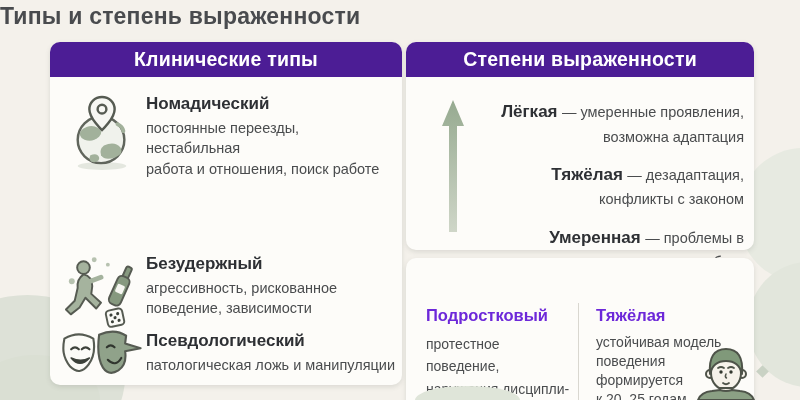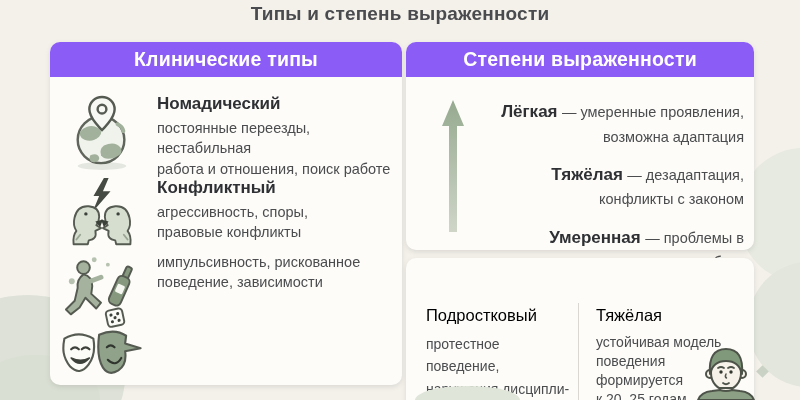--- a/index.html
+++ b/index.html
@@ -11,53 +11,53 @@
   .cloud { position:absolute; border-radius:50%; z-index:0; }
   .cloud.c1 { left:-70px; top:295px; width:195px; height:165px; background:#dde1d7; }
   .cloud.c2 { left:-30px; top:355px; width:130px; height:90px; background:#dadfd3; }
   .cloud.c3 { left:738px; top:148px; width:130px; height:135px; background:#e7eae1; }
   .cloud.c4 { left:748px; top:262px; width:120px; height:125px; background:#e2e6dc; }
   .cloud.c5 { left:598px; top:362px; width:130px; height:70px; background:#e7eae1; }
   .diamond { position:absolute; left:758px; top:367px; width:9px; height:9px; background:#c9d2c4; transform:rotate(45deg); z-index:0; }
   .teen-blob { position:absolute; left:415px; top:386px; width:105px; height:28px; background:#dfe5d9; border-radius:50%; z-index:3; }
 
   
-  .page-title { position:absolute; top:3px; left:0; width:100%; text-align:center;
-    font-size:19px; font-weight:600; color:#494b4e; letter-spacing:.2px; z-index:2; }
+  .page-title { position:absolute; top:3px; left:0; width:100%; 
+    font-size:23px; font-weight:600; color:#494b4e; letter-spacing:.2px; z-index:2; }
 
   
   .card { position:absolute; background:#fdfcf9; border-radius:10px; z-index:1;
     box-shadow:0 2px 5px rgba(90,95,85,.16); }
-  .card-header { height:35px; background:#8b5cf6; border-radius:10px 10px 0 0;
+  .card-header { height:35px; background:#4c1d95; border-radius:10px 10px 0 0;
     display:flex; align-items:center; justify-content:center;
     color:#ffffff; font-weight:bold; font-size:19.5px; letter-spacing:.2px; }
 
   #clinical-card { left:50px; top:42px; width:352px; height:343px; }
   #severity-card { left:406px; top:42px; width:348px; height:208px;text-align:right; }
   #age-card      { left:406px; top:258px; width:348px; height:160px; }
 
   
-  .type-row { position:absolute; left:8px; right:6px; display:flex; align-items:flex-start;gap:11px; }
+  .type-row { position:absolute; left:8px; right:6px; display:flex; align-items:flex-start; }
   .type-row.r1 { top:50px; } .type-row.r2 { top:134px; } .type-row.r3 { top:210px; } .type-row.r4 { top:287px; }
   .type-icon { flex:0 0 88px; display:flex; justify-content:center; }
   .type-title { font-size:17px; font-weight:bold; color:#2e3034; margin:2px 0 4px; }
   .type-desc { font-size:14.5px; color:#4a4c4e; line-height:1.4; white-space:pre-line; }
 
   
   .sev-arrow { position:absolute; left:36px; top:58px; }
   .sev-items { position:absolute; left:66px; top:58px; right:10px; }
   .sev-item { margin-bottom:15px; line-height:1.45; }
   .sev-term { font-size:17px; font-weight:bold; color:#2e3034; }
   .sev-desc { font-size:14.5px; color:#4a4c4e; white-space:pre-line; }
 
   
   .age-col { position:absolute; top:48px; }
   .age-col.left  { left:20px;  width:148px; }
   .age-col.right { left:190px; width:152px; }
-  .age-title { font-size:16.5px; font-weight:normal; color:#000000; margin-bottom:8px; }
+  .age-title { font-size:16.5px; font-weight:bold; color:#6d28d9; margin-bottom:8px; }
   .age-desc { font-size:14px; color:#4a4c4e; line-height:1.6; white-space:pre-line; }
   .age-col.right .age-desc { line-height:1.36; }
   .age-divider { position:absolute; left:172px; top:45px; height:112px; width:1px; background:#d9d7d0; }
 
   .man { position:absolute; left:690px; top:342px; width:72px; height:58px; z-index:5; }
 </style>
 </head>
 <body>
 
 <div id="stage">
@@ -87,39 +87,20 @@
           <circle cx="36" cy="16.5" r="4.5" fill="#f7f7f3" stroke="#565b52" stroke-width="2.5"></circle>
         </svg>
       </span>
       <span class="type-text">
         <div class="type-title">Номадический</div>
         <div class="type-desc">постоянные переезды, нестабильная
 работа и отношения, поиск работе</div>
       </span>
     </div>
 
-    <div class="type-row r2">
-      <span class="type-icon">
-        <svg width="72" height="72" viewBox="0 0 74 76">
-          <path d="M39 2 28 21h6l-7 17 19-22h-8l6-14z" fill="#454a42"></path>
-          <path d="M7 72q-1-9 3-14-4-6-2-14 3-13 15-12 11 1 11 11 0 5-3 9l5 3-6 3q2 9-7 10l-1 4z" fill="#d6ded0" stroke="#565b52" stroke-width="2" stroke-linejoin="round"></path>
-          <circle cx="20" cy="40" r="1.8" fill="#3c413a"></circle>
-          <path d="M30 48l8-2-3 8z" fill="#3c413a"></path>
-          <path d="M67 72q1-9-3-14 4-6 2-14-3-13-15-12-11 1-11 11 0 5 3 9l-5 3 6 3q-2 9 7 10l1 4z" fill="#d6ded0" stroke="#565b52" stroke-width="2" stroke-linejoin="round"></path>
-          <circle cx="54" cy="40" r="1.8" fill="#3c413a"></circle>
-          <path d="M44 48l-8-2 3 8z" fill="#3c413a"></path>
-          <path d="M14 62l-4 5M60 62l4 5" stroke="#9aa693" stroke-width="2" stroke-linecap="round"></path>
-        </svg>
-      </span>
-      <span class="type-text">
-        <div class="type-title">Конфликтный</div>
-        <div class="type-desc">агрессивность, споры,
-правовые конфликты</div>
-      </span>
-    </div>
 
     <div class="type-row r3">
       <span class="type-icon">
         <svg width="78" height="76" viewBox="0 0 78 78">
           <circle cx="8" cy="30" r="3" fill="#b7c2b0"></circle>
           <circle cx="31" cy="8" r="2.5" fill="#b7c2b0"></circle>
           <circle cx="45" cy="13" r="2" fill="#b7c2b0"></circle>
           <circle cx="20" cy="16" r="6.5" fill="#a5b39e" stroke="#565b52" stroke-width="2"></circle>
           <path d="M20 23q9 2 9 12l-1 8 10 9-5 6-11-11-6 10-9 7-5-5 9-9 3-13q-1-9 6-14z" fill="#a5b39e" stroke="#565b52" stroke-width="2" stroke-linejoin="round"></path>
           <path d="M27 30l11-4" stroke="#a5b39e" stroke-width="5" stroke-linecap="round"></path>
@@ -132,35 +113,40 @@
             <rect x="44" y="59" width="17" height="17" rx="3.5" fill="#fafaf6" stroke="#565b52" stroke-width="2"></rect>
             <circle cx="49" cy="64" r="1.6" fill="#3c413a"></circle>
               <circle cx="56" cy="64" r="1.6" fill="#3c413a"></circle>
             <circle cx="52.5" cy="67.5" r="1.6" fill="#3c413a"></circle>
             <circle cx="49" cy="71" r="1.6" fill="#3c413a"></circle>
               <circle cx="56" cy="71" r="1.6" fill="#3c413a"></circle>
           </g>
         </svg>
       </span>
       <span class="type-text">
-        <div class="type-desc">импульсивность, рискованное
+        <div class="type-title">Безудержный</div>
+        <div class="type-desc">агрессивность, рискованное
 поведение, зависимости</div>
       </span>
     </div>
 
     <div class="type-row r4">
       <span class="type-icon">
         <svg width="86" height="54" viewBox="0 0 86 56">
           <path d="M4 10q15-9 30 0 3 16-5 27-9 12-19 2C2 29 2 20 4 10z" fill="#fbfbf7" stroke="#565b52" stroke-width="2.2"></path>
           <path d="M11 21q4-4 8 0M22 21q4-4 8 0" fill="none" stroke="#3c413a" stroke-width="2.2" stroke-linecap="round"></path>
           <path d="M11 30q9 11 19 0-9 5-19 0z" fill="#3c413a" stroke="#3c413a" stroke-width="1.5" stroke-linejoin="round"></path>
           <path d="M40 6q16-7 28 1l-1 8 16 5-16 3q2 14-7 20-10 6-16-3-7-11-4-34z" fill="#90a28a" stroke="#565b52" stroke-width="2.2" stroke-linejoin="round"></path>
           <path d="M48 19q4-4 8 0" fill="none" stroke="#30352e" stroke-width="2.2" stroke-linecap="round"></path>
           <path d="M49 32q8 8 14-2" fill="none" stroke="#30352e" stroke-width="2.2" stroke-linecap="round"></path>
         </svg>
+      </span>
+      <span class="type-text">
+        <div class="type-title">Псевдологический</div>
+        <div class="type-desc">патологическая ложь и манипуляции</div>
       </span>
     </div>
   </div>
 
   <div class="card" id="severity-card">
     <div class="card-header">Степени выраженности</div>
     <span class="sev-arrow">
       <svg width="22" height="132" viewBox="0 0 22 132">
         <defs>
           <linearGradient id="arrowg" x1="0" y1="0" x2="0" y2="1">

